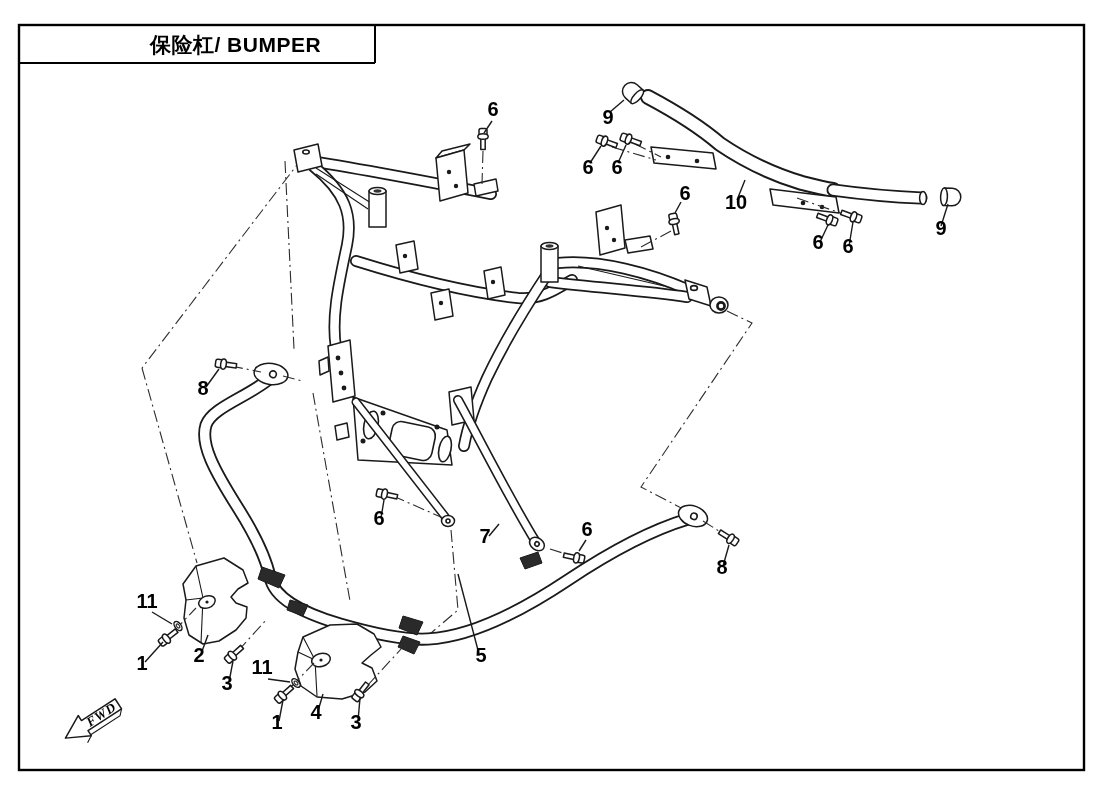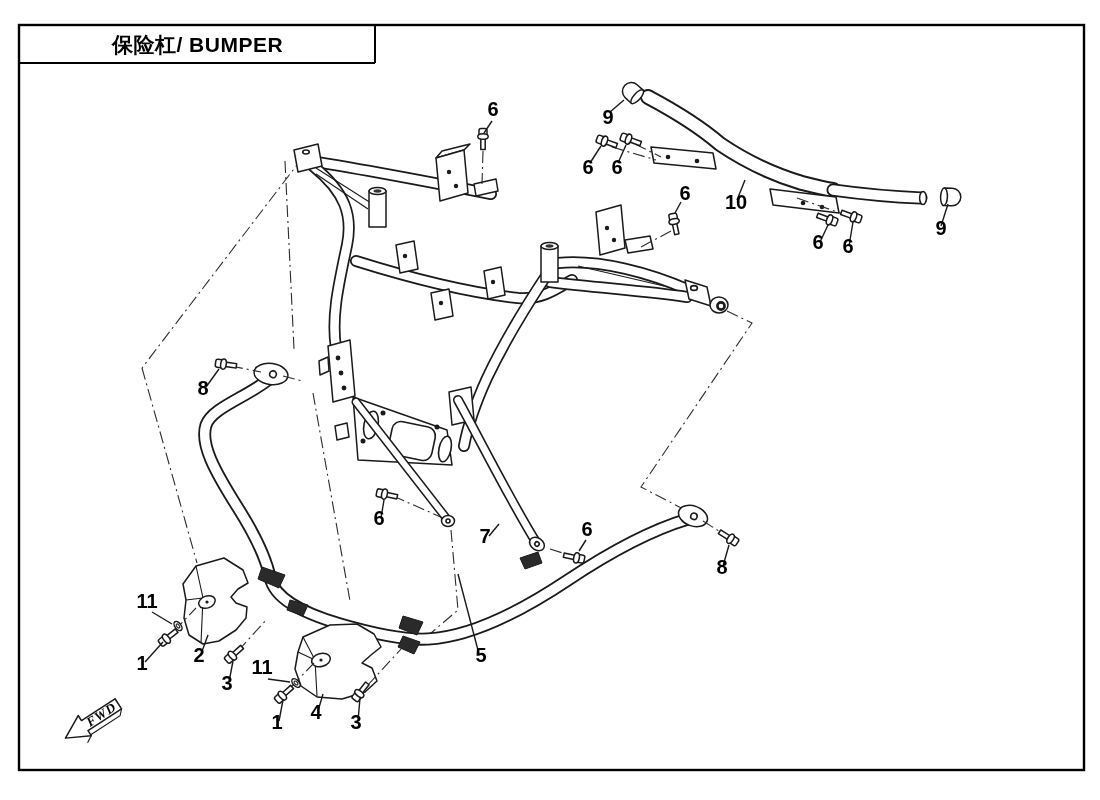--- a/index.html
+++ b/index.html
@@ -1,20 +1,20 @@
 <!DOCTYPE html>
 <html><head>
 <meta charset="utf-8">
 <style>
   html,body{margin:0;padding:0;background:#fff;}
   .stage{position:relative;width:1100px;height:800px;background:#fff;overflow:hidden;
          font-family:"Liberation Sans",sans-serif;}
   .stage svg{position:absolute;left:0;top:0;}
   .title-box{position:absolute;left:20px;top:26px;width:355px;height:37px;
-             display:flex;align-items:center;justify-content:center;}
+             display:flex;align-items:center;justify-content:center;padding-left:38px;}
   .title-text{font-size:21px;font-weight:bold;color:#000;letter-spacing:0.5px;white-space:nowrap;}
   
   .tube-o{fill:none;stroke:#1a1a1a;stroke-width:12;stroke-linecap:round;stroke-linejoin:round}
   .tube-i{fill:none;stroke:#fff;stroke-width:8.6;stroke-linecap:round;stroke-linejoin:round}
   .tube5-o{fill:none;stroke:#1a1a1a;stroke-width:13;stroke-linecap:round;stroke-linejoin:round}
   .tube5-i{fill:none;stroke:#fff;stroke-width:9.4;stroke-linecap:round;stroke-linejoin:round}
   .bar-o{fill:none;stroke:#1a1a1a;stroke-width:16;stroke-linecap:round;stroke-linejoin:round}
   .bar-i{fill:none;stroke:#fff;stroke-width:12;stroke-linecap:round;stroke-linejoin:round}
   .bar2-o{fill:none;stroke:#1a1a1a;stroke-width:13;stroke-linecap:round;stroke-linejoin:round}
   .bar2-i{fill:none;stroke:#fff;stroke-width:9.4;stroke-linecap:round;stroke-linejoin:round}

